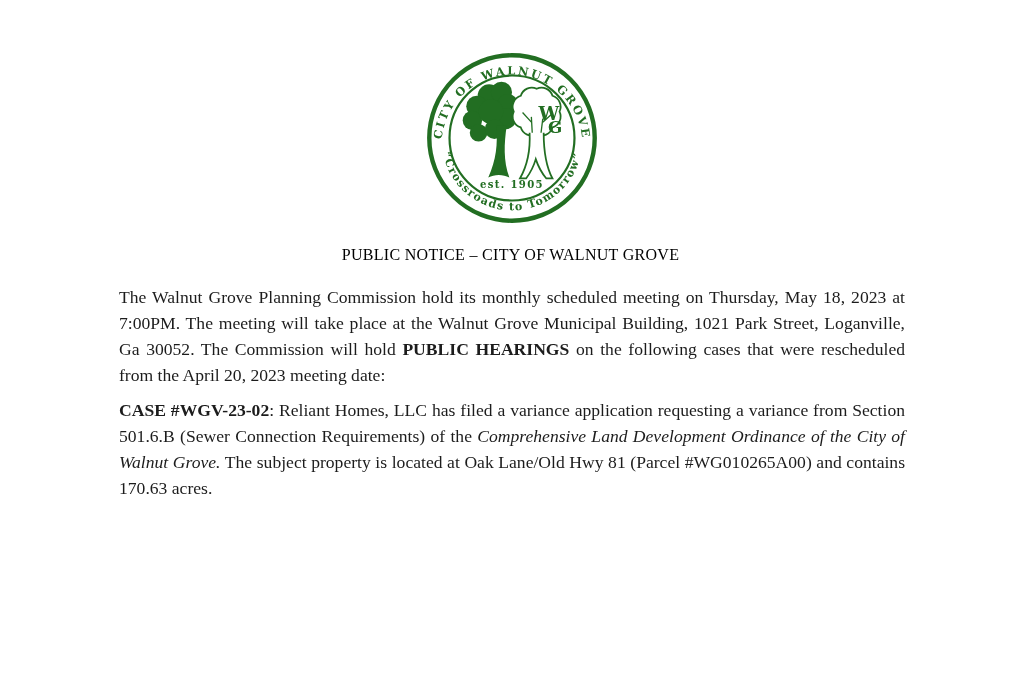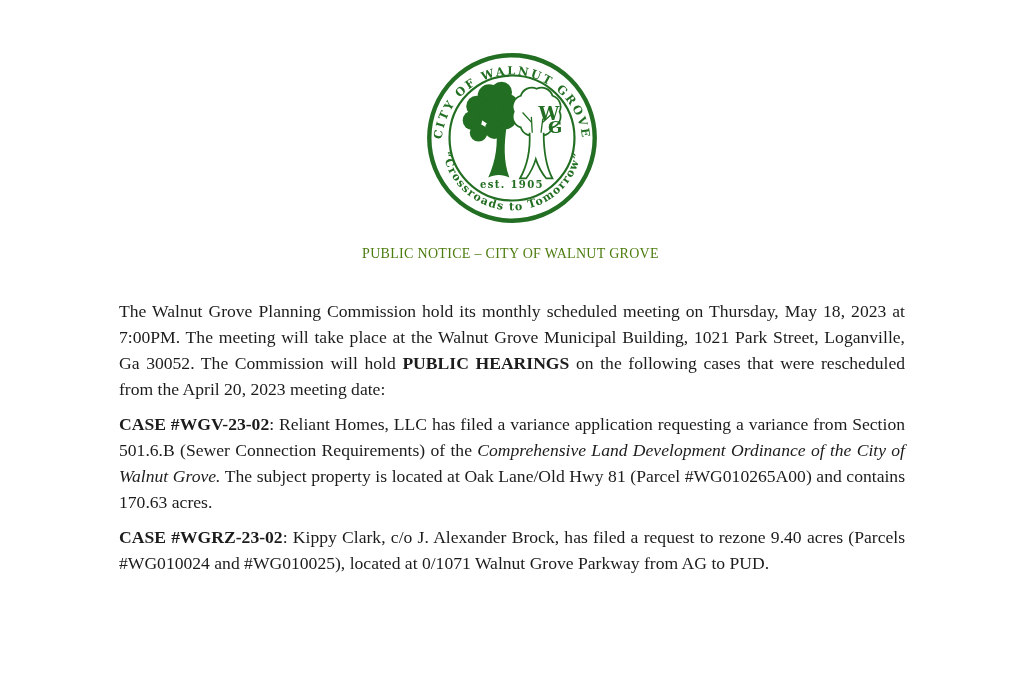--- a/index.html
+++ b/index.html
@@ -30,28 +30,28 @@
   .wg-w{font-size:21px;}
   .wg-g{font-size:19px;}
   .est-text{
     font-family:"DejaVu Serif","Liberation Serif",serif;
     font-weight:bold;font-size:11.5px;letter-spacing:1.5px;
     fill:var(--seal-green,#226e22);
   }
   .notice-title{
     margin:20px 3px 0 0;
     text-align:center;
-    font-size:14px;
+    font-size:16px;
     font-weight:normal;
     letter-spacing:0.3px;
-    color:#4d7c0f;
+    color:#000000;
   }
   .notice-body{
     width:786px;
-    margin:36px auto 0 auto;
+    margin:20px auto 0 auto;
   }
   .notice-body p{
     margin:0 0 9px 0;
     font-size:17.6px;
     line-height:26px;
     text-align:justify;
   }
   .seg-normal{font-weight:normal;font-style:normal;}
   .seg-bold{font-weight:bold;}
   .seg-italic{font-style:italic;}
@@ -101,16 +101,15 @@
       <text x="141" y="94" class="wg-g">G</text>
       <text x="100" y="157" text-anchor="middle" class="est-text">est. 1905</text>
     </svg>
   </div>
 
   <h1 class="notice-title">PUBLIC NOTICE – CITY OF WALNUT GROVE</h1>
 
   <div class="notice-body">
     <p><span class="seg-normal">The Walnut Grove Planning Commission hold its monthly scheduled meeting on Thursday, May 18, 2023 at 7:00PM.  The meeting will take place at the Walnut Grove Municipal Building, 1021 Park Street, Loganville, Ga 30052. The Commission will hold </span><span class="seg-bold">PUBLIC HEARINGS</span><span class="seg-normal"> on the following cases that were rescheduled from the April 20, 2023 meeting date:</span></p>
     <p><span class="seg-bold">CASE #WGV-23-02</span><span class="seg-normal">: Reliant Homes, LLC has filed a variance application requesting a variance from Section 501.6.B (Sewer Connection Requirements) of the </span><span class="seg-italic">Comprehensive Land Development Ordinance of the City of Walnut Grove.</span><span class="seg-normal">  The subject property is located at Oak Lane/Old Hwy 81 (Parcel #WG010265A00) and contains 170.63 acres.</span></p>
-    <p><span class="seg-bold">CASE #WGRZ-23-02</span><span class="seg-normal">: Kippy Clark, c/o J. Alexander Brock, has filed a request to rezone 9.40 acres (Parcels #WG010024 and #WG010025), located at 0/1071 Walnut Grove Parkway from AG to PUD.</span></p>
   </div>
 
 </div>
 
 </body></html>

